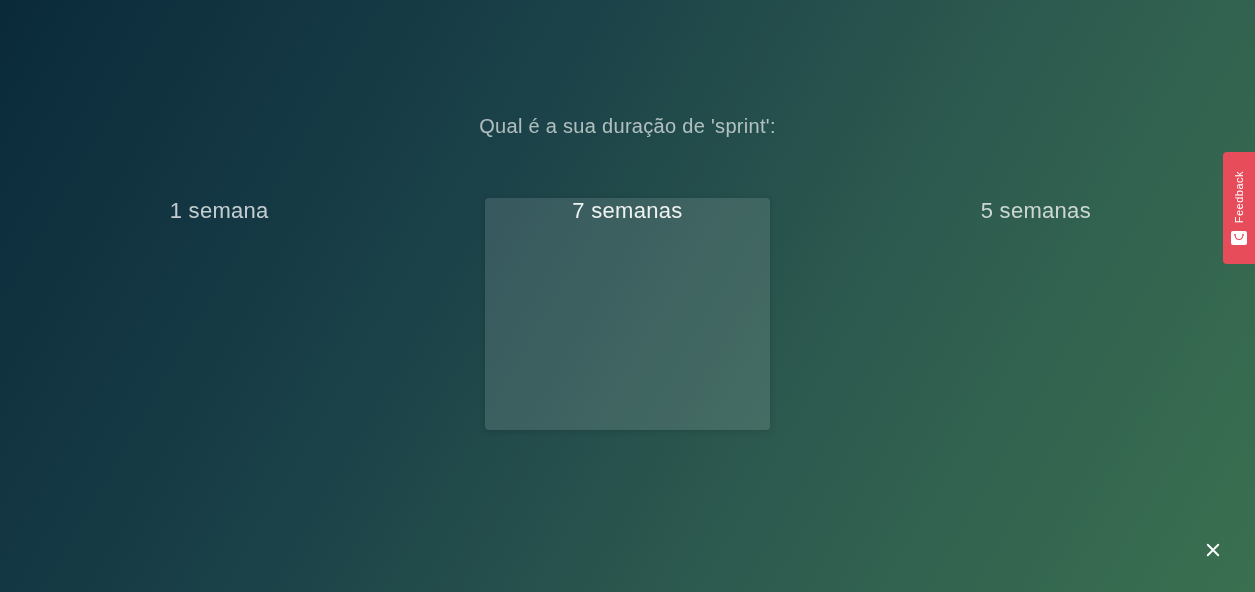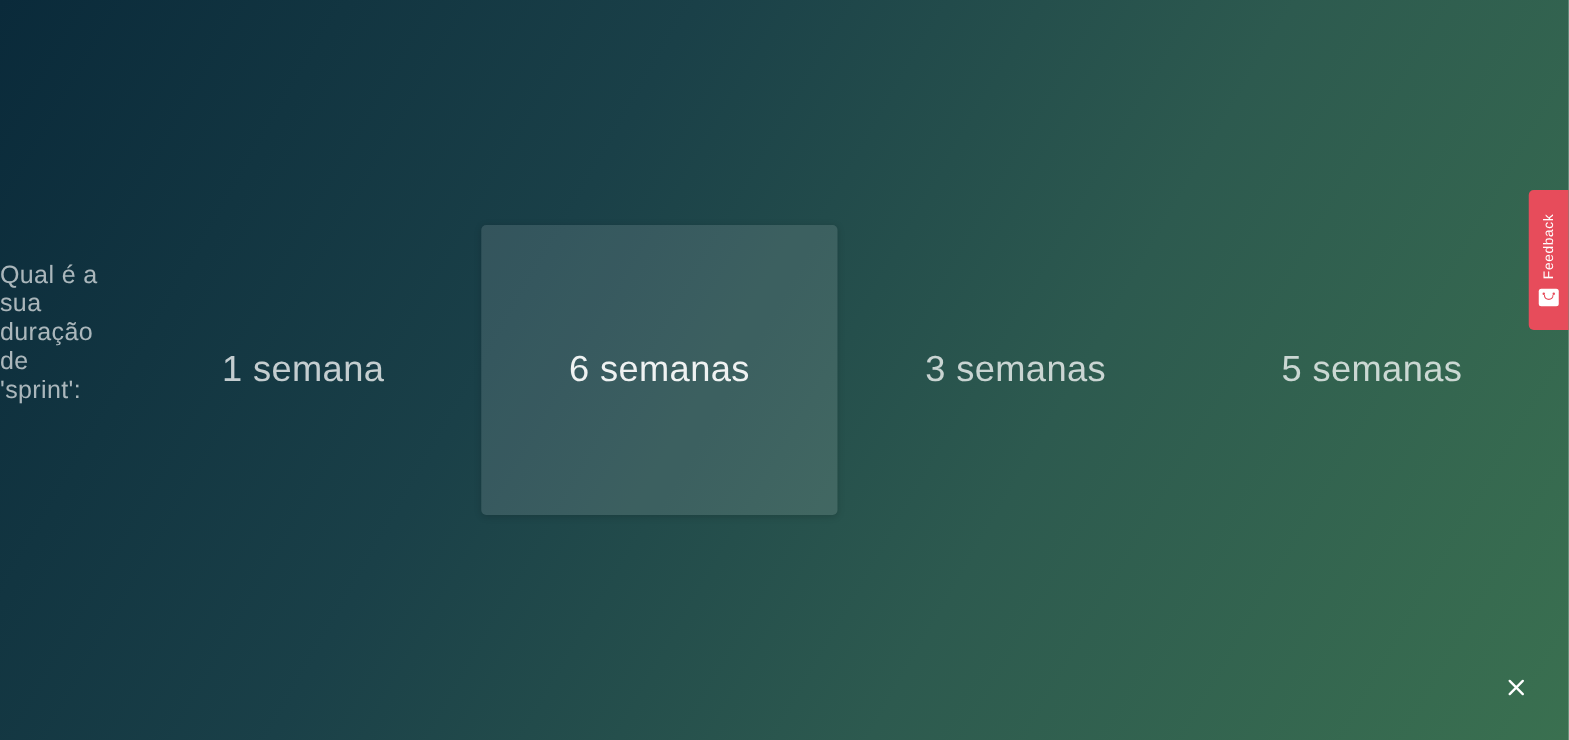--- a/index.html
+++ b/index.html
@@ -14,21 +14,23 @@
       font-family: 'Segoe UI', Tahoma, Geneva, Verdana, sans-serif;
       background: linear-gradient(120deg, #0a2a3a 0%, #1a4048 35%, #2d5a4f 65%, #3a7050 100%);
       position: relative;
       overflow: hidden;
     }
     
     .container {
       width: 100%;
       height: 100%;
       display: flex;
+      flex-direction: column;
       align-items: center;
+      padding-top: 115px;
     }
     
     .question {
       color: rgba(255, 255, 255, 0.65);
       font-size: 20px;
       font-weight: 400;
       margin-bottom: 60px;
       letter-spacing: 0.3px;
     }
     
@@ -37,24 +39,23 @@
       width: 100%;
       justify-content: space-around;
       align-items: center;
       padding: 0 15px;
     }
     
     .option {
       width: 285px;
       height: 232px;
       display: flex;
-      align-items: center;
       justify-content: center;
       color: rgba(255, 255, 255, 0.75);
-      font-size: 29px;
+      font-size: 22px;
       font-weight: 400;
       cursor: pointer;
       border-radius: 4px;
       letter-spacing: 0.3px;
     }
     
     .option.selected {
       background: rgba(255, 255, 255, 0.12);
       color: rgba(255, 255, 255, 0.92);
       box-shadow: 0 1px 6px rgba(0, 0, 0, 0.15);
@@ -141,24 +142,21 @@
 <body>
 
 <div class="container">
   <div class="question">Qual é a sua duração de 'sprint':</div>
 
   <div class="options">
     <div class="option">
       <span>1 semana</span>
     </div>
     <div class="option selected">
-      <span>6 semanas</span>
-    </div>
-    <div class="option">
-      <span>3 semanas</span>
+      <span>7 semanas</span>
     </div>
     <div class="option">
       <span>5 semanas</span>
     </div>
   </div>
 </div>
 
 <div class="feedback-tab">
   <span class="feedback-text">Feedback</span>
   <div class="feedback-icon">

